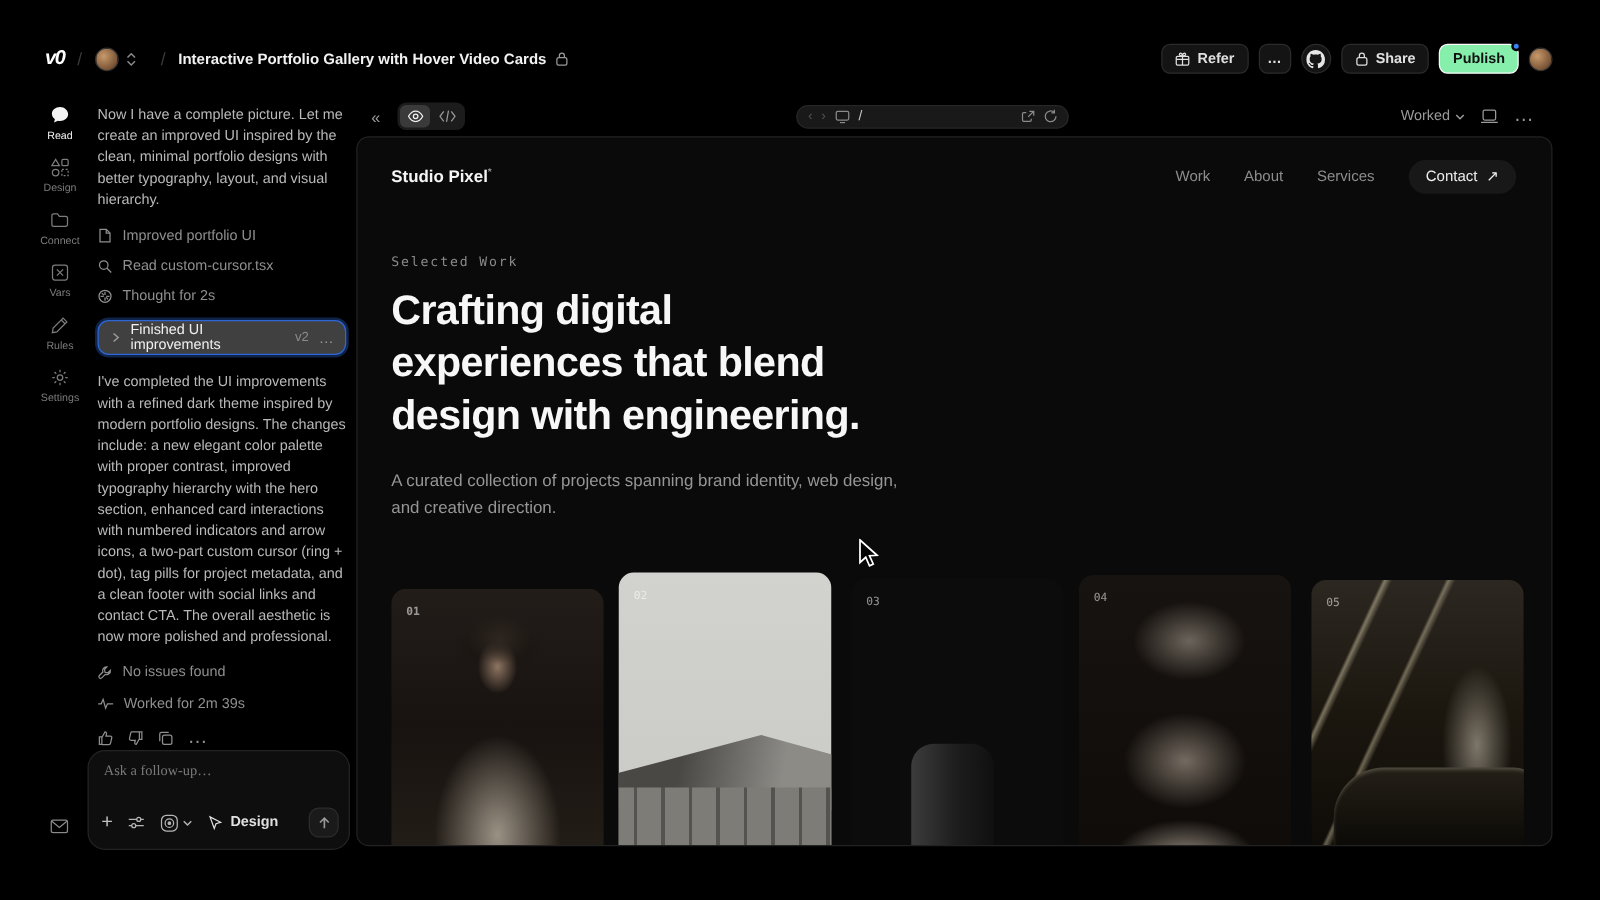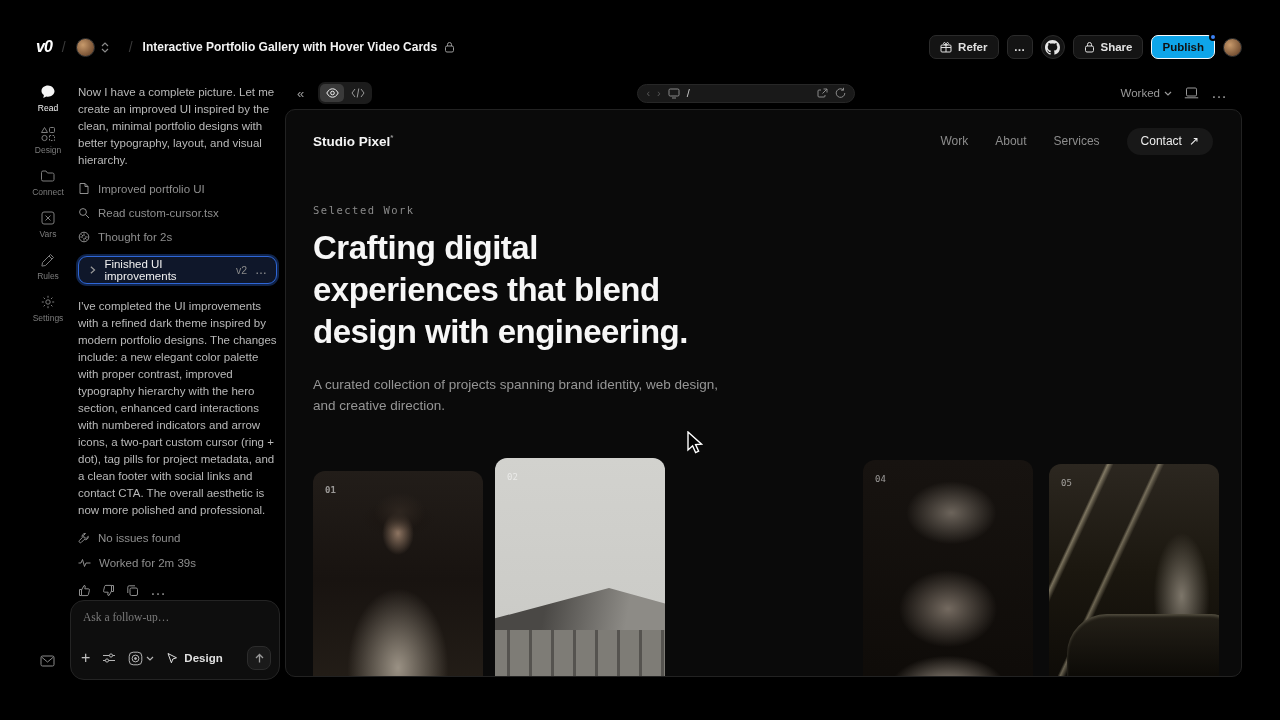--- a/index.html
+++ b/index.html
@@ -19,41 +19,41 @@
   .title-block { display:flex; flex-direction:column; gap:2px; }
   .title-row { display:flex; align-items:center; gap:7px; }
   .proj-title { font-size:12px; font-weight:700; color:#f2f2f2; }
   .proj-sub { font-size:10.5px; color:#8a8a8a; }
   .hdr-right { margin-left:auto; display:flex; align-items:center; gap:8px; }
   .btn { display:flex; align-items:center; gap:6px; height:24px; padding:0 10px;
     background:#141414; border:1px solid #2b2b2b; border-radius:7px;
     color:#e0e0e0; font-size:11.5px; font-weight:600; cursor:pointer; }
   .btn.icon-only { width:26px; padding:0; justify-content:center; }
   .btn.round { border-radius:50%; width:24px; height:24px; padding:0; justify-content:center; }
-  .btn.publish { background:#0ea5e9; color:#111; position:relative; border-color:#fafafa; }
+  .btn.publish { background:#86efac; color:#111; position:relative; border-color:#fafafa; }
   .publish-dot { position:absolute; right:-3px; top:-3px; width:8px; height:8px;
     border-radius:50%; background:#3b82f6; border:2px solid #000; }
 
   
   .rail { position:absolute; left:28px; top:84px; width:40px;
     display:flex; flex-direction:column; gap:13px; align-items:center; }
   .rail-item { display:flex; flex-direction:column; align-items:center; gap:3px;
     color:#7c7c7c; cursor:pointer; width:40px; }
   .rail-item.active { color:#f5f5f5; }
   .rail-item span.lbl { font-size:8.5px; }
   .rail-mail { position:absolute; left:40px; top:655px; color:#8a8a8a; cursor:pointer; }
 
   
   .chat { position:absolute; left:70px; top:84px; width:215px; }
   .chat-inner { padding:0 8px; }
   .msg { font-size:11.5px; line-height:17px; color:#b9b9b9; }
   .steps { margin-top:13px; display:flex; flex-direction:column; gap:12px; }
   .step { display:flex; align-items:center; gap:8px; color:#8f8f8f; font-size:11.5px; cursor:pointer; }
   .task-box { margin-top:13px; height:28px; display:flex; align-items:center; gap:8px;
-    padding:0 8px 0 10px; background:#0f172a; border:1px solid #2e66d6; border-radius:9px;
+    padding:0 8px 0 10px; background:#404040; border:1px solid #2e66d6; border-radius:9px;
     box-shadow:0 0 0 2px rgba(46,102,214,.35); cursor:pointer; }
   .task-box .t-label { font-size:11.5px; color:#f0f0f0; }
   .task-box .t-ver { font-size:10.5px; color:#8a8a8a; }
   .task-box .t-more { margin-left:auto; color:#9a9a9a; letter-spacing:1px; font-size:12px; cursor:pointer; }
   .summary { margin-top:14px; font-size:11.5px; line-height:17px; color:#b9b9b9; }
   .meta-row { display:flex; align-items:center; gap:8px; color:#8f8f8f; font-size:11.5px; margin-top:13px; }
   .actions { display:flex; align-items:center; gap:11px; margin-top:12px; color:#8f8f8f; }
   .actions > * { cursor:pointer; }
 
   
@@ -419,20 +419,23 @@
   </div>
   <div class="hero-p">A curated collection of projects spanning brand identity, web design, and creative direction.</div>
 
   <div class="cards">
     <div class="card card1">
       <span class="num mono">01</span>
     </div>
     <div class="card card2">
       <span class="num mono">02</span>
     </div>
+    <div class="card card3">
+      <span class="num mono">03</span>
+    </div>
     <div class="card card4 card4b">
       <span class="num mono">04</span>
     </div>
     <div class="card card5">
       <span class="num mono">05</span>
     </div>
   </div>
 </div>
 
 <svg class="cursor" width="16" height="24" viewBox="0 0 16 24">

